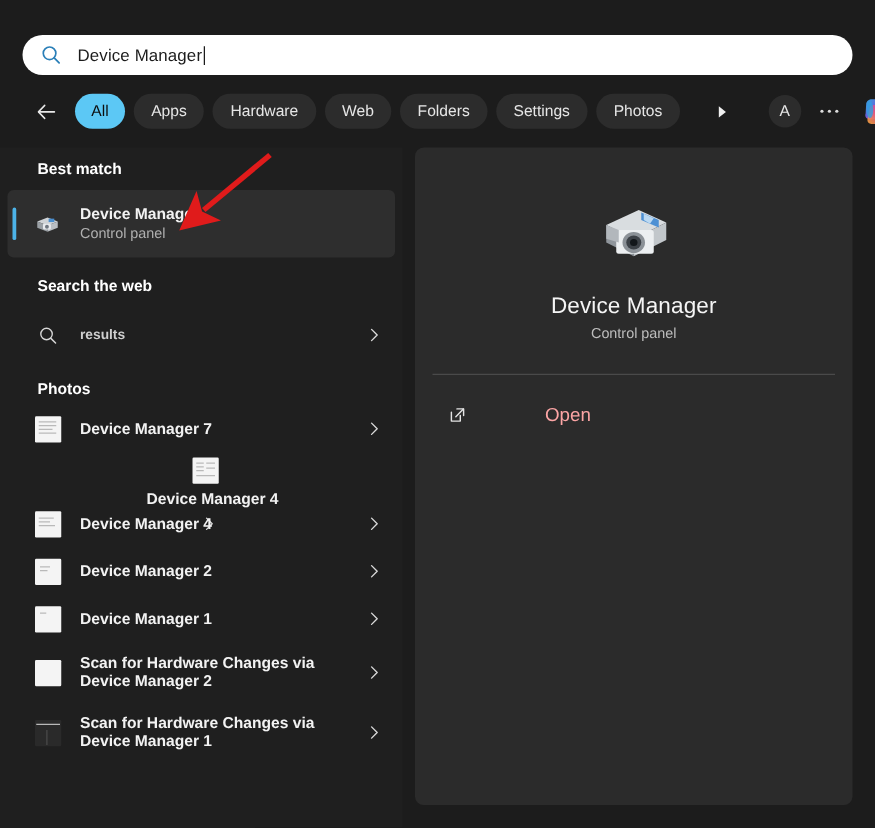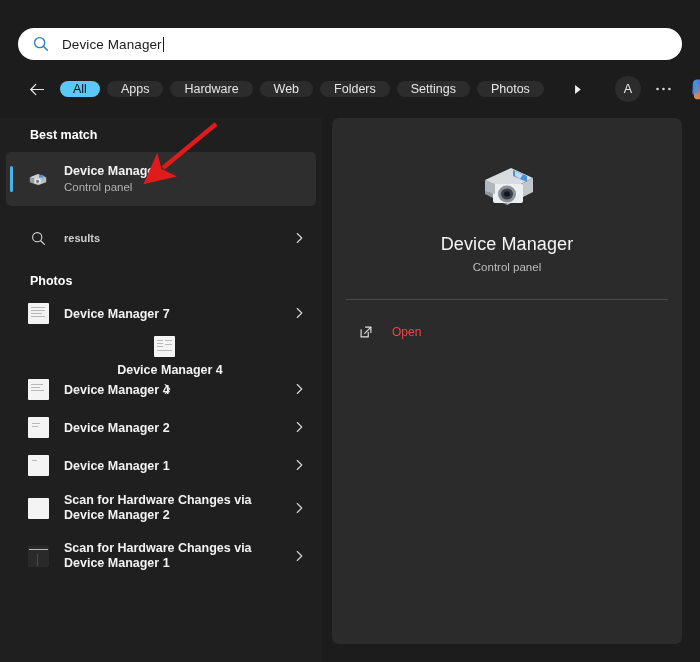--- a/index.html
+++ b/index.html
@@ -49,21 +49,21 @@
     display: flex;
     align-items: center;
   }
   .back-btn {
     width: 26px; height: 26px;
     display: flex; align-items: center; justify-content: center;
     margin-right: 10px;
     flex: 0 0 auto;
   }
   .pill {
-    height: 16px;
+    height: 28px;
     border-radius: 14px;
     background: #2c2c2c;
     color: #e6e6e6;
     font-size: 12.5px;
     display: flex; align-items: center;
     padding: 0 14px;
     margin-right: 7px;
     white-space: nowrap;
     flex: 0 0 auto;
   }
@@ -215,21 +215,21 @@
     height: 40px;
     margin: 12px 8px 0 8px;
     padding-left: 16px;
     border-radius: 5px;
   }
   .prev-action .ic {
     width: 20px; flex: 0 0 20px;
     margin-right: 16px;
     display: flex; align-items: center; justify-content: center;
   }
-  .prev-action .lbl { color: #ef4444; font-size: 12px; }
+  .prev-action .lbl { color: #fca5a5; font-size: 15px; margin-left: 44px; }
 
   
   .annot {
     position: absolute;
     left: 140px; top: 115px;
     width: 90px; height: 70px;
     pointer-events: none;
   }
 </style>
 </head>
@@ -316,20 +316,21 @@
           <circle cx="12.5" cy="13.6" r="1.7" fill="#6f7780"></circle>
           <rect x="14" y="6.5" width="5" height="3" fill="#4a8fd0"></rect>
         </svg>
       </span>
       <span class="row-text">
         <span class="row-title" style="display:block;">Device Manager</span>
         <span class="row-sub" style="display:block;">Control panel</span>
       </span>
     </div>
 
+    <div class="section-head" style="margin-top:16px;">Search the web</div>
 
     <div class="row" style="margin-top:8px; height:48px;">
       <span class="row-ic">
         <svg viewBox="0 0 20 20" width="17" height="17">
           <circle cx="8.5" cy="8.5" r="5.4" fill="none" stroke="#d6d6d6" stroke-width="1.3"></circle>
           <line x1="12.6" y1="12.6" x2="17" y2="17" stroke="#d6d6d6" stroke-width="1.4" stroke-linecap="round"></line>
         </svg>
       </span>
       <span class="row-text">
         <span class="web-line2" style="display:block;">results</span>

